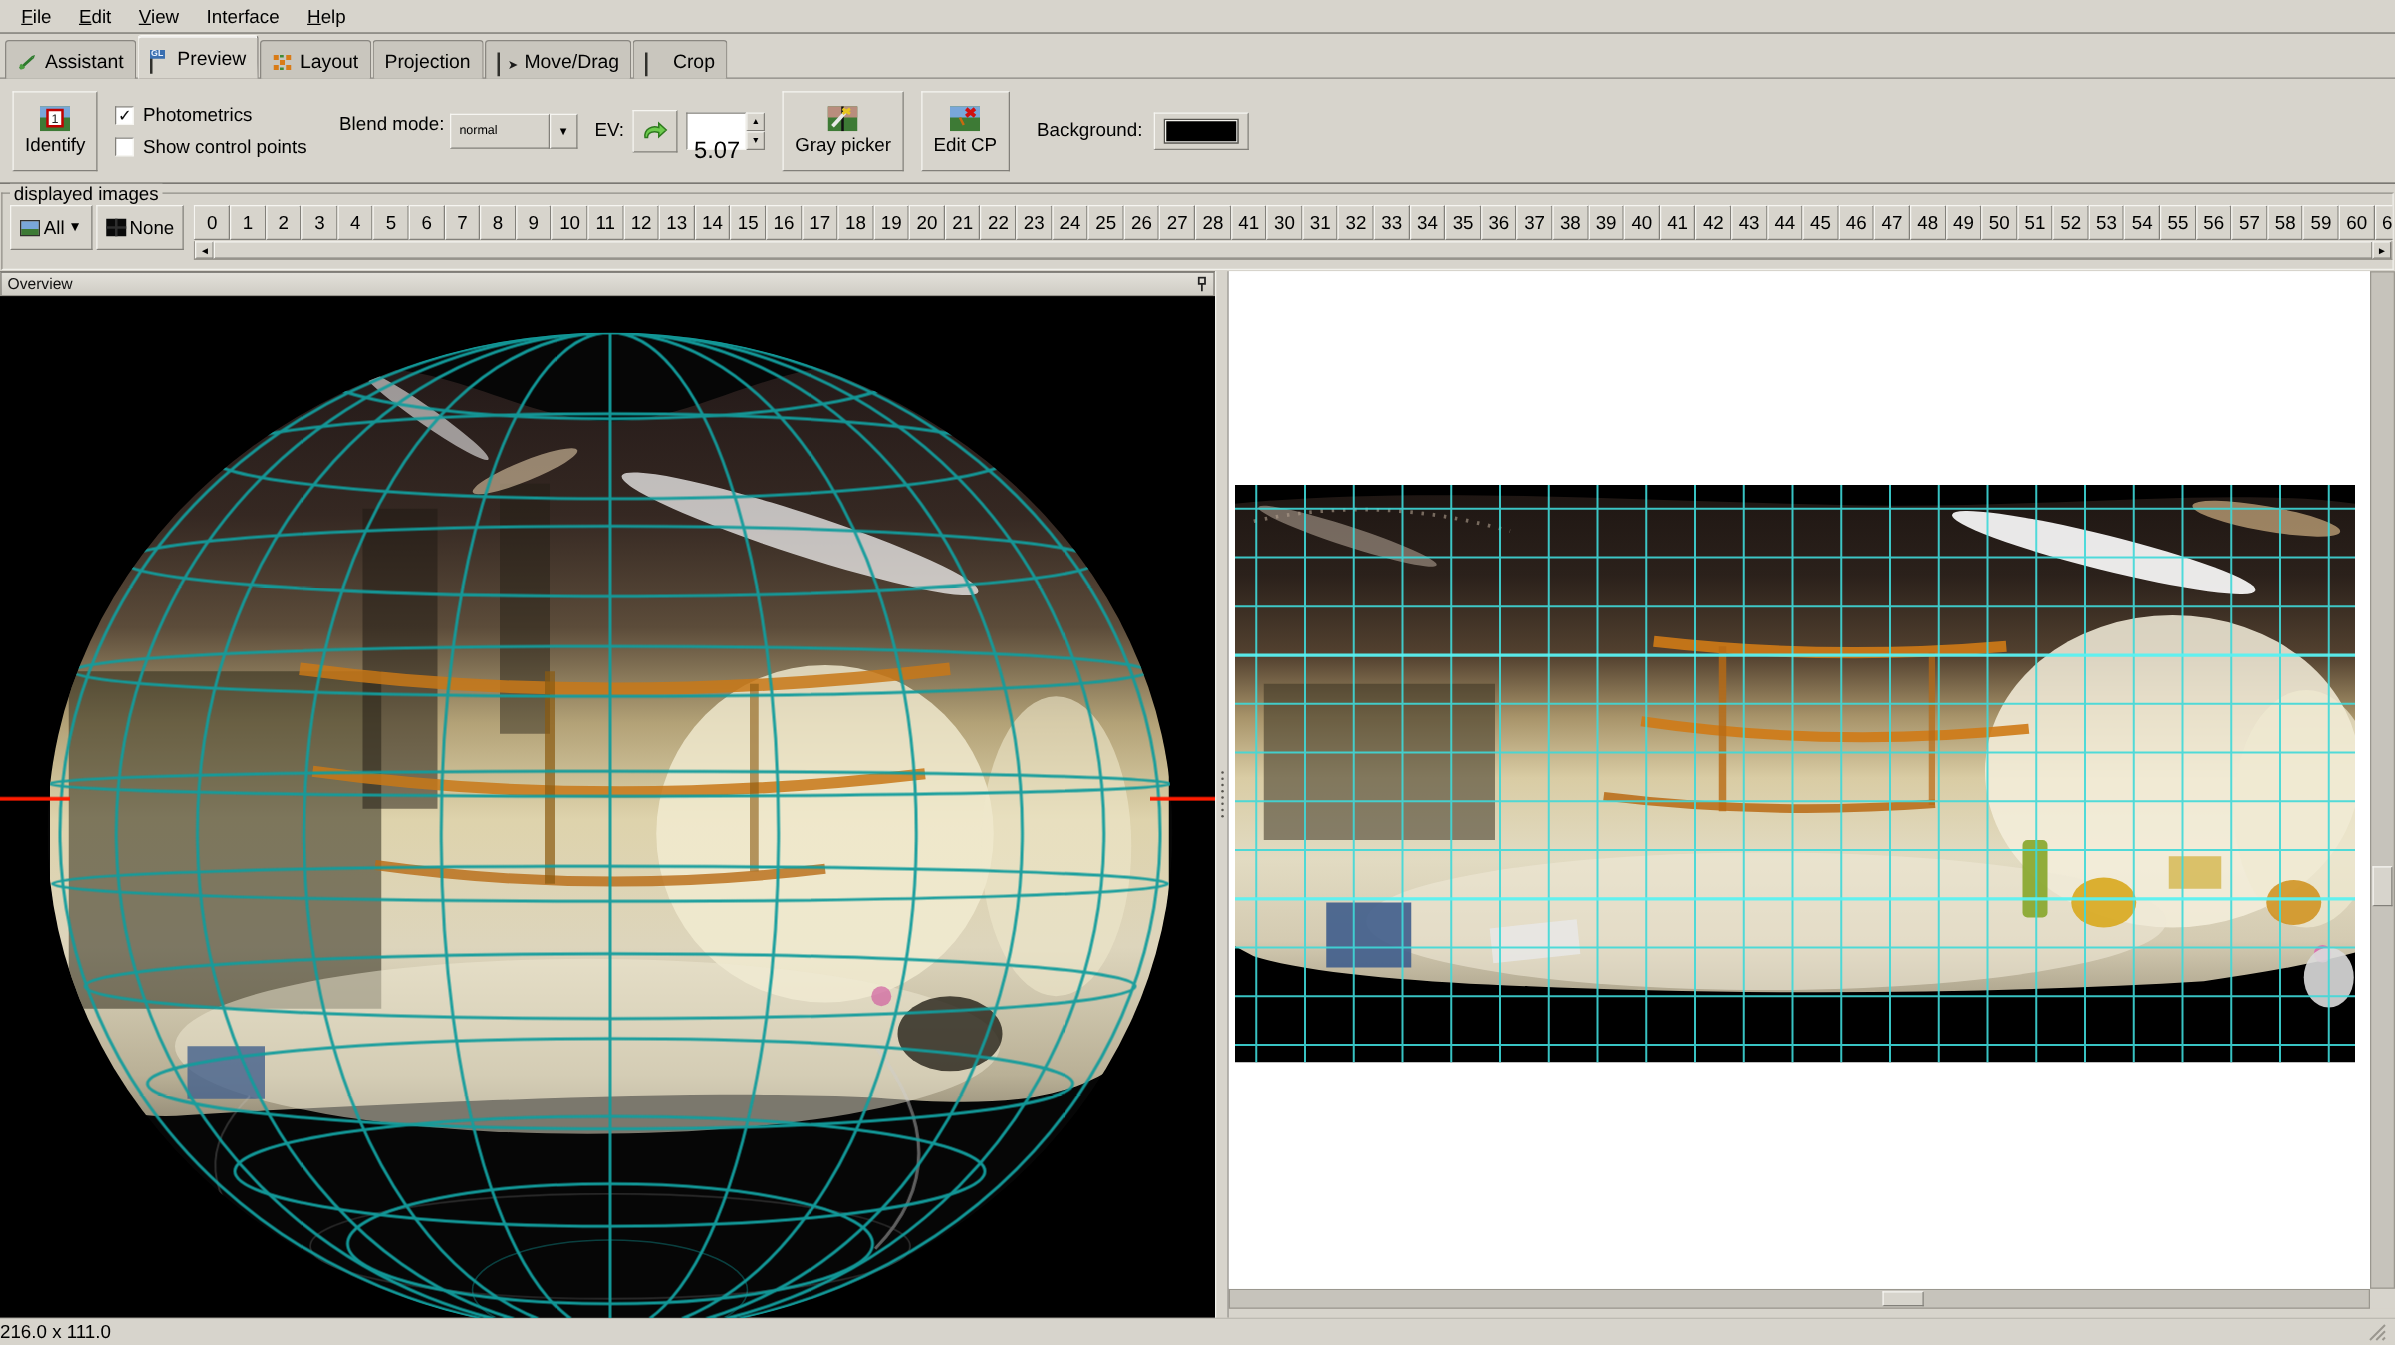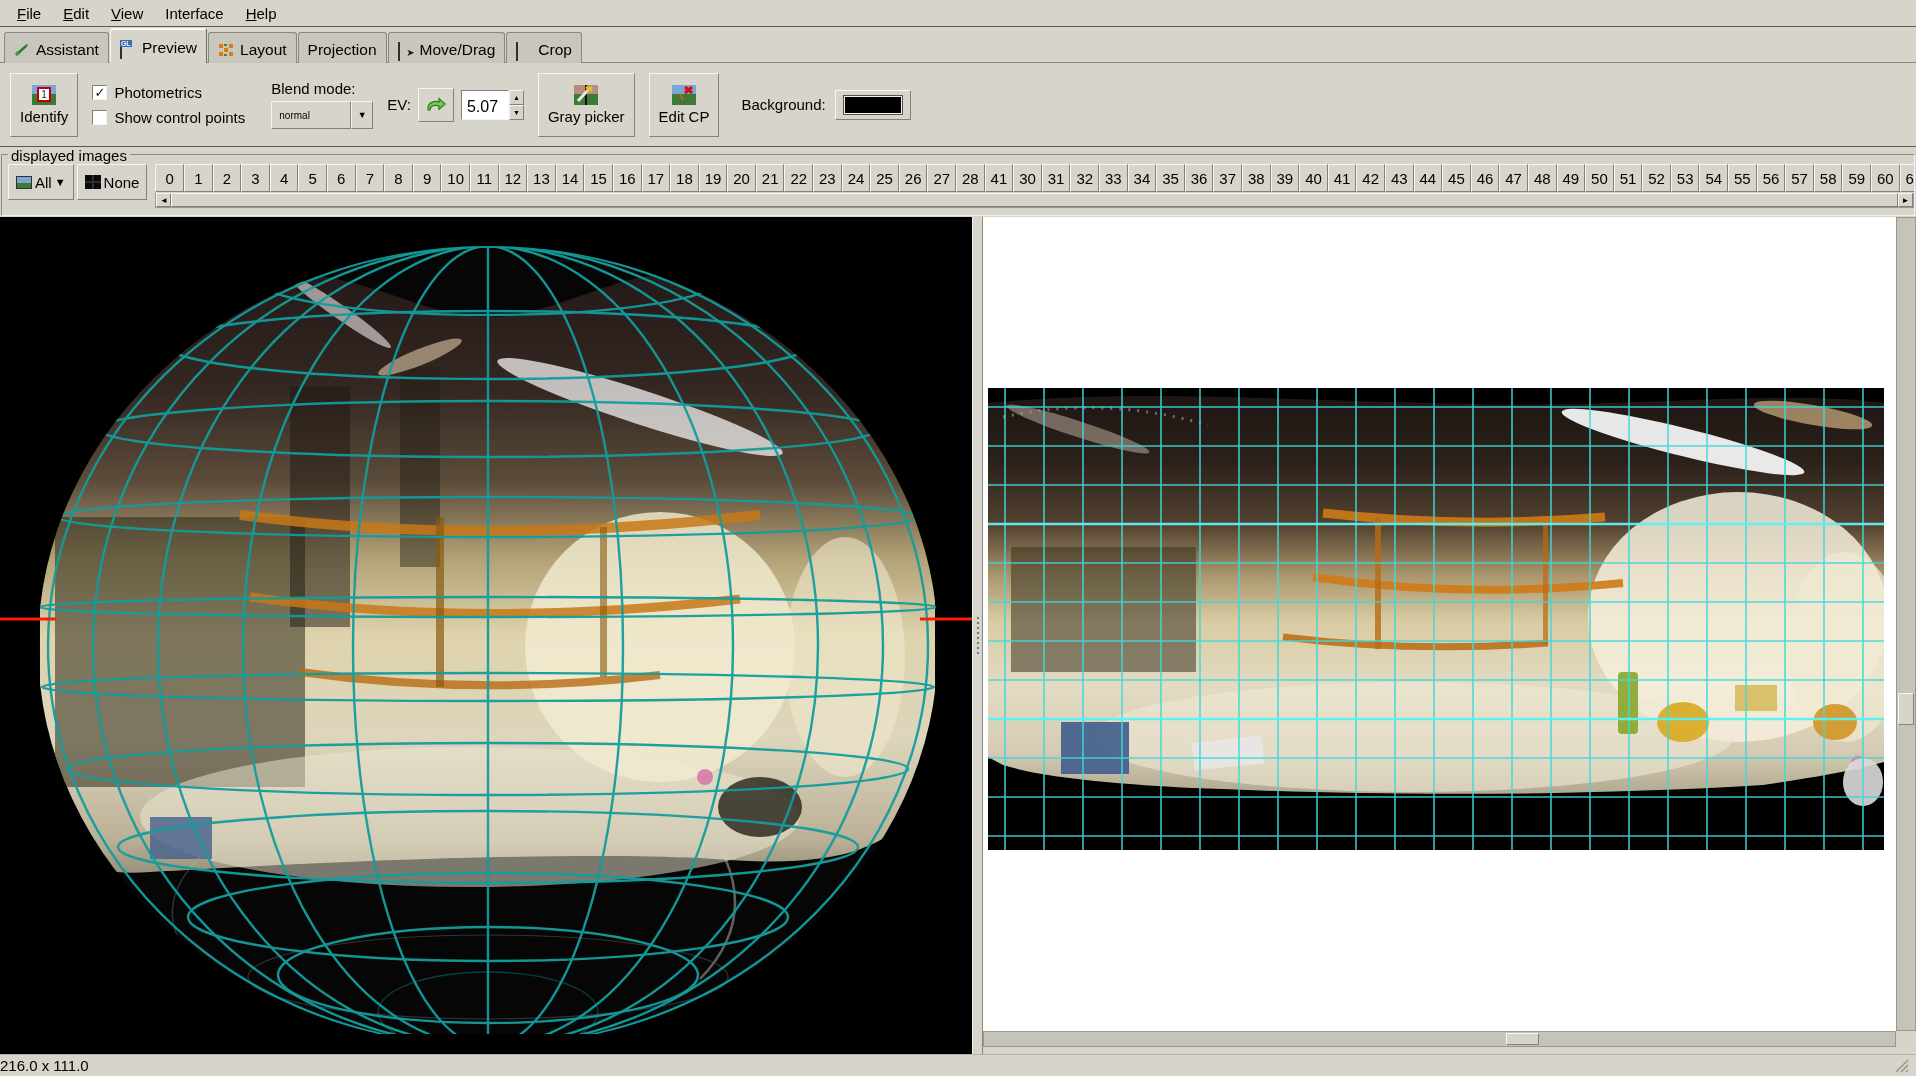--- a/index.html
+++ b/index.html
@@ -36,30 +36,30 @@
   .tbtn { display:flex; flex-direction:column; align-items:center; justify-content:center;
     gap:3px; font-size:15px; padding:5px 9px; min-width:58px; height:64px; }
   .tbtn .ic { width:24px; height:20px; position:relative; }
   .checks { display:flex; flex-direction:column; gap:8px; font-size:15px; }
   .check-row { display:flex; align-items:center; gap:7px; }
   .cbox { width:15px; height:15px; background:#fff; border:1px solid;
     border-color:#82807a #f6f5f1 #f6f5f1 #82807a; position:relative; font-size:13px;
     line-height:13px; text-align:center; color:#111; }
   .cbox .mark { visibility:hidden; }
   .cbox.checked .mark { visibility:visible; }
-  .blend { display:flex; flex-direction:column; gap:4px; font-size:15px; }
+  .blend { display:flex; flex-direction:row; gap:4px; font-size:15px; }
   .combo { display:flex; width:102px; height:28px; }
   .combo-value { flex:1; display:flex; align-items:center; padding-left:7px; font-size:10px;
     border:1px solid; border-color:#f6f5f1 #82807a #82807a #f6f5f1; background:#d7d4cc; }
   .combo-btn { width:22px; display:flex; align-items:center; justify-content:center; font-size:9px; }
   .ev-group { display:flex; align-items:center; gap:7px; font-size:15px; }
   .ev-arrow-btn { width:36px; height:34px; display:flex; align-items:center; justify-content:center; }
   .spin { display:flex; height:30px; }
   .spin-field { width:48px; background:#fff; border:1px solid;
-    border-color:#82807a #f6f5f1 #f6f5f1 #82807a; font-size:16px; padding:7px 0 0 5px; }
+    border-color:#82807a #f6f5f1 #f6f5f1 #82807a; font-size:19px; padding:19px 0 0 5px; }
   .spin-btns { display:flex; flex-direction:column; width:15px; }
   .spin-btns > div { flex:1; font-size:7px; display:flex; align-items:center; justify-content:center; }
   .bg-group { display:flex; align-items:center; gap:9px; font-size:15px; margin-left:8px; }
   .swatch-btn { width:76px; height:30px; display:flex; align-items:center; justify-content:center; }
   .swatch { width:58px; height:18px; border:1px solid #f2f1ec; outline:1px solid #55534e; }
 
   
   .di-row { height:70px; position:relative; padding:14px 2px 2px 6px; }
   .di-legend { position:absolute; top:0px; left:8px; font-size:15px; background:#d7d4cc; padding:0 3px; z-index:2; }
   .di-frame { position:absolute; inset:7px 1px 1px 1px; border:1px solid; border-color:#908d86 #f2f1ec #f2f1ec #908d86; }
@@ -460,20 +460,28 @@
         <div class="thumb bevel-out"></div>
         <div class="arr bevel-out">►</div>
       </div>
     </div>
   </div>
 </div>
 
 <div class="main">
 
   <div class="left-pane">
+    <div class="ov-header">
+      <span>Overview</span>
+      <span>
+        <svg width="9" height="13">
+            <path d="M2 1 h5 v5 h-5 z M4.5 6 v6" stroke="#222" stroke-width="1.4" fill="none"></path>
+          </svg>
+      </span>
+    </div>
     <svg width="972" height="817" viewBox="0 0 972 817">
       <defs>
         <clipPath id="sph">
             <ellipse cx="488" cy="429" rx="450" ry="400"></ellipse>
           </clipPath>
         <linearGradient id="bandG" x1="0" y1="60" x2="0" y2="700" gradientUnits="userSpaceOnUse">
           <stop offset="0" stop-color="#241a19"></stop>
           <stop offset="0.18" stop-color="#352822"></stop>
           <stop offset="0.32" stop-color="#5c4c3a"></stop>
           <stop offset="0.44" stop-color="#b3a277"></stop>

